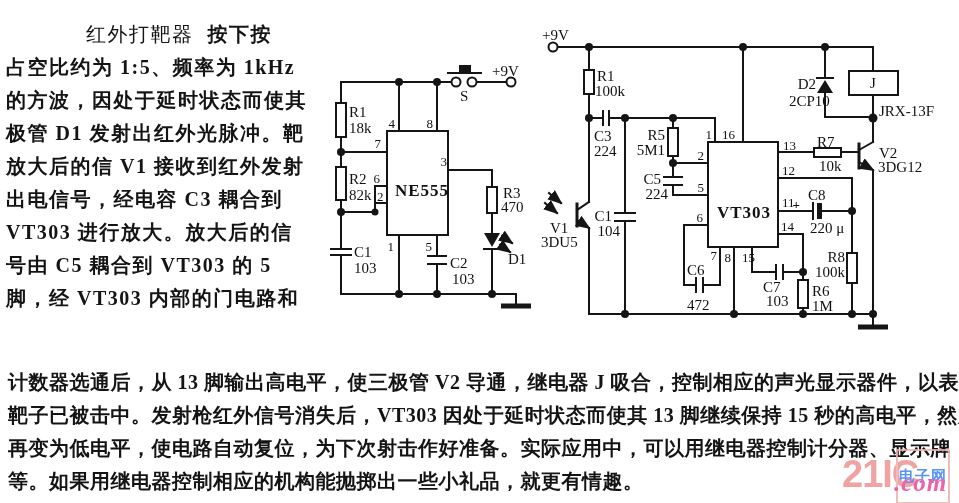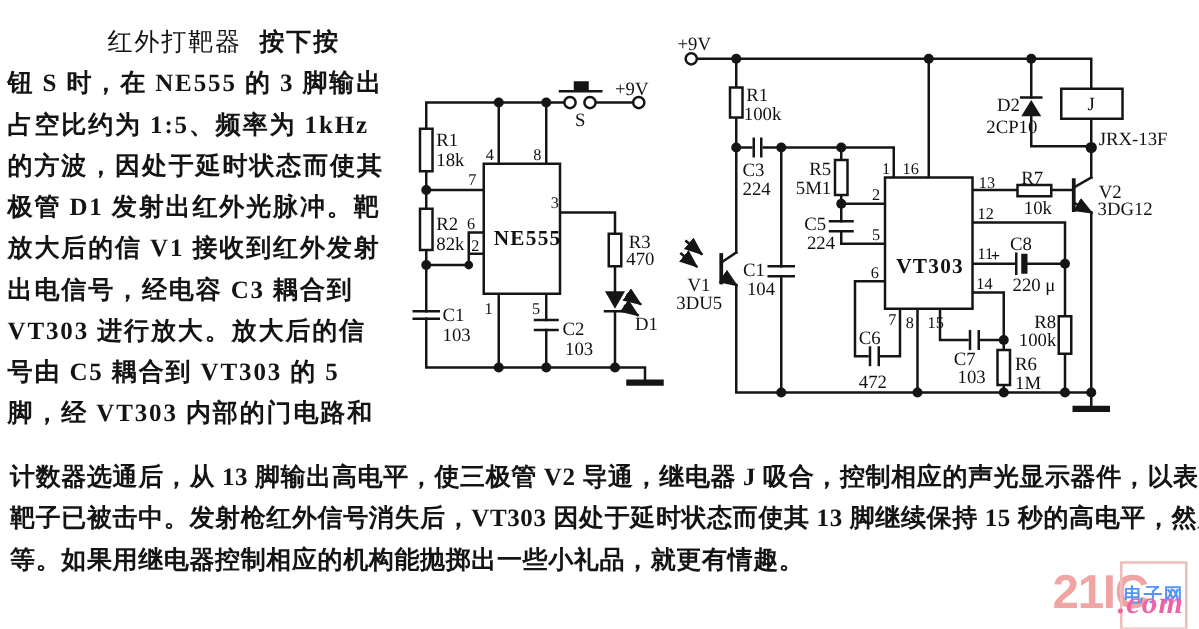--- a/index.html
+++ b/index.html
@@ -35,21 +35,20 @@
 </style>
 </head>
 <body>
 
 <div class="page">
 
   <div class="leftcol">
     <div class="line titleline">
       <span class="title">红外打靶器</span><span>按下按</span>
     </div>
-    <div class="line">钮 S 时，在 NE555 的 3 脚输出</div>
     <div class="line">占空比约为 1:5、频率为 1kHz</div>
     <div class="line">的方波，因处于延时状态而使其</div>
     <div class="line">极管 D1 发射出红外光脉冲。靶</div>
     <div class="line">放大后的信 V1 接收到红外发射</div>
     <div class="line">出电信号，经电容 C3 耦合到</div>
     <div class="line">VT303 进行放大。放大后的信</div>
     <div class="line">号由 C5 耦合到 VT303 的 5</div>
     <div class="line">脚，经 VT303 内部的门电路和</div>
   </div>
 
@@ -253,20 +252,21 @@
       <text class="pin" x="783" y="150">13</text>
       <text class="pin" x="782" y="175">12</text>
       <text class="pin" x="782" y="207">11</text>
       <text class="pin" x="781" y="231">14</text>
     </g>
   </svg>
 
   <div class="bottomcol">
     <div class="line">计数器选通后，从 13 脚输出高电平，使三极管 V2 导通，继电器 J 吸合，控制相应的声光显示器件，以表明</div>
     <div class="line">靶子已被击中。发射枪红外信号消失后，VT303 因处于延时状态而使其 13 脚继续保持 15 秒的高电平，然后</div>
+    <div class="line">再变为低电平，使电路自动复位，为下次射击作好准备。实际应用中，可以用继电器控制计分器、显示牌</div>
     <div class="line">等。如果用继电器控制相应的机构能抛掷出一些小礼品，就更有情趣。</div>
   </div>
 
   <div class="watermark">
     <span class="wm-brand">21IC</span>
     <span class="wm-badge">电子网</span>
     <span class="wm-com">.com</span>
   </div>
 
 </div>

